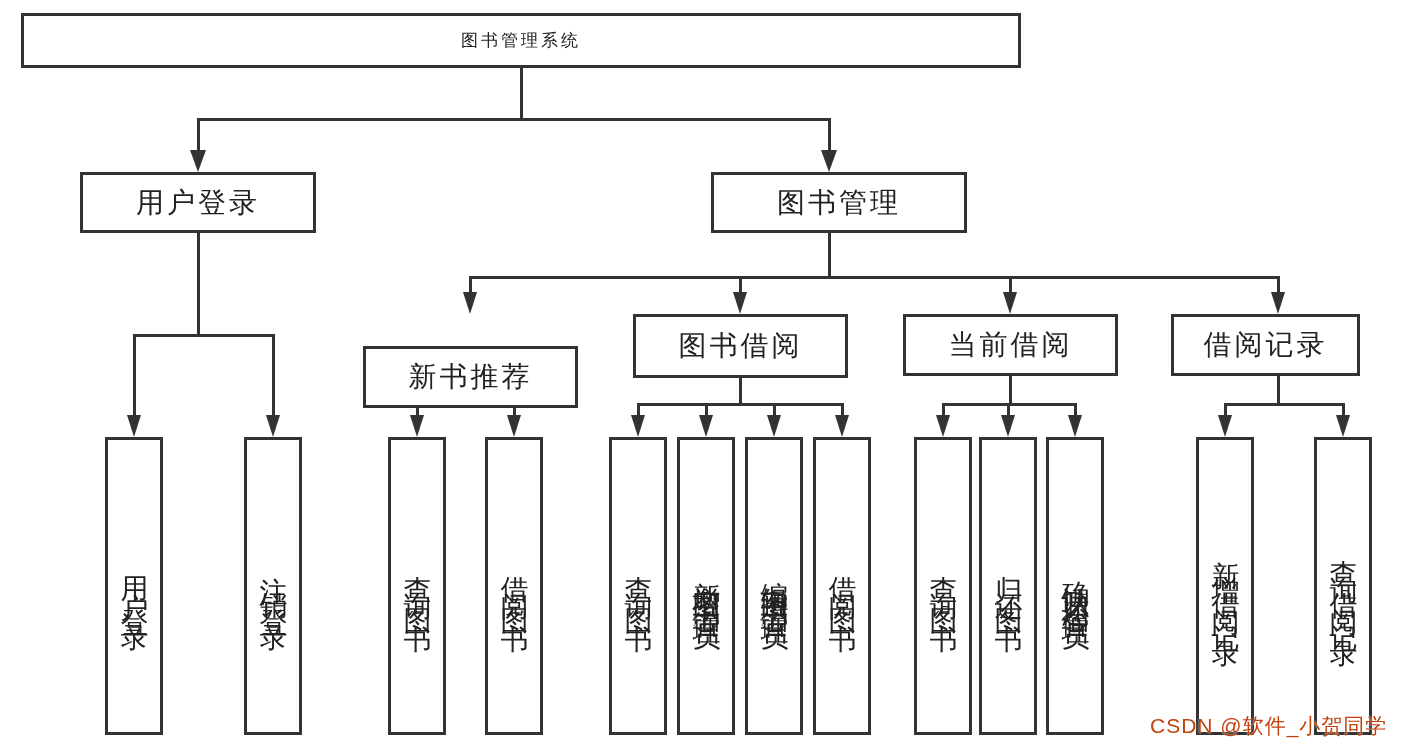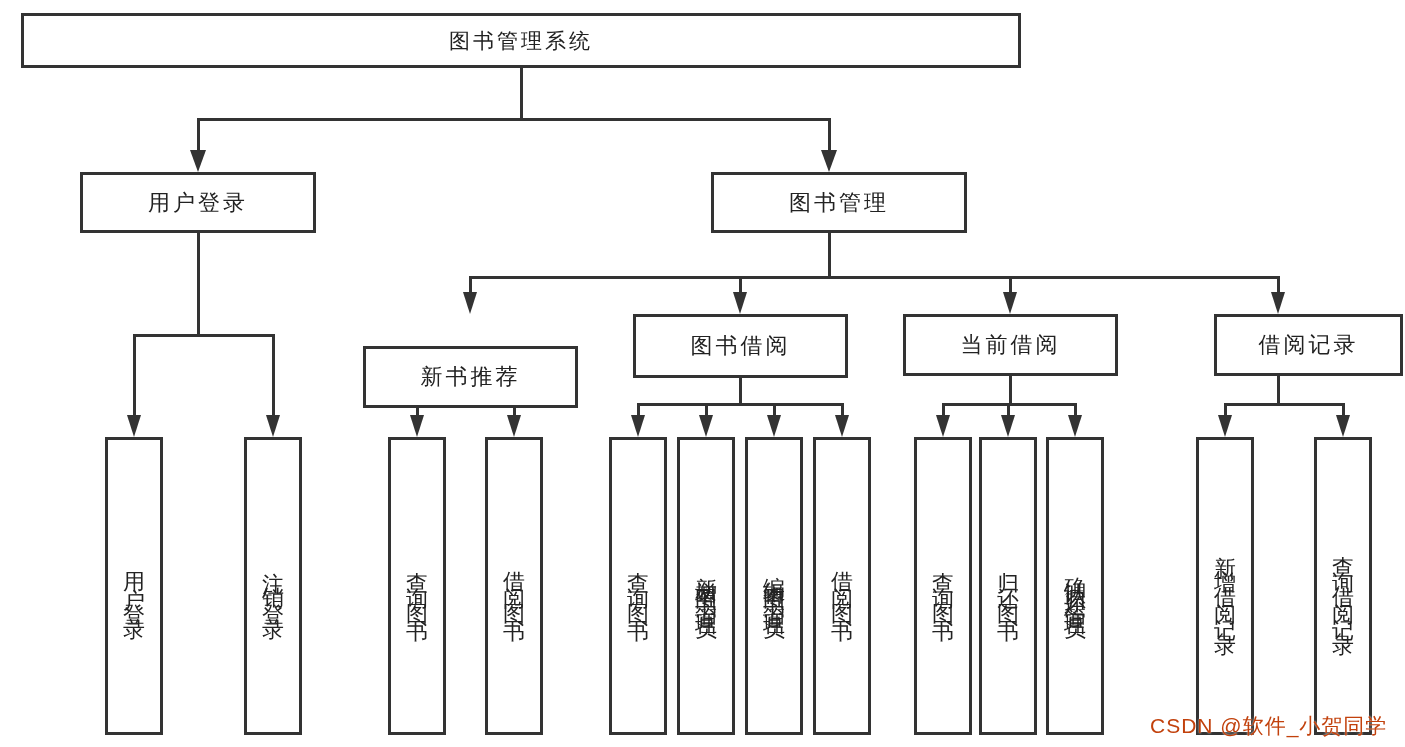--- a/index.html
+++ b/index.html
@@ -18,26 +18,26 @@
     width: 1405px; height: 747px;
   }
   .box {
     position: absolute;
     box-sizing: border-box;
     background: #ffffff;
     border: 3px solid #333333;
     display: flex;
     align-items: center;
     justify-content: center;
-    font-size: 22px;
+    font-size: 28px;
     letter-spacing: 3px;
     white-space: nowrap;
     color: #222222;
   }
-  .root-box { font-size: 21px; }
+  .root-box { font-size: 17px; }
   .vbox {
     writing-mode: vertical-rl;
     text-orientation: mixed;
     letter-spacing: 16px;
     white-space: normal;
     line-height: 1;
   }
   .vbox.v-long { letter-spacing: 6px; }
   .watermark {
     position: absolute;
@@ -111,21 +111,21 @@
   </svg>
 
   <div class="box root-box" style="left:21px; top:13px; width:1000px; height:55px;">图书管理系统</div>
 
   <div class="box" style="left:80px; top:172px; width:236px; height:61px;">用户登录</div>
   <div class="box" style="left:711px; top:172px; width:256px; height:61px;">图书管理</div>
 
   <div class="box" style="left:363px; top:314px; width:215px; height:62px;margin-top:32px;">新书推荐</div>
   <div class="box" style="left:633px; top:314px; width:215px; height:64px;">图书借阅</div>
   <div class="box" style="left:903px; top:314px; width:215px; height:62px;">当前借阅</div>
-  <div class="box" style="left:1171px; top:314px; width:189px; height:62px;margin-left:43px;">借阅记录</div>
+  <div class="box" style="left:1171px; top:314px; width:189px; height:62px;">借阅记录</div>
 
   <div class="box vbox" style="left:105px; top:437px; width:58px; height:298px;">用户登录</div>
   <div class="box vbox" style="left:244px; top:437px; width:58px; height:298px;">注销登录</div>
 
   <div class="box vbox" style="left:388px; top:437px; width:58px; height:298px;">查询图书</div>
   <div class="box vbox" style="left:485px; top:437px; width:58px; height:298px;">借阅图书</div>
 
   <div class="box vbox" style="left:609px; top:437px; width:58px; height:298px;">查询图书</div>
   <div class="box vbox v-long" style="left:677px; top:437px; width:58px; height:298px;">新增图书（管理员）</div>
   <div class="box vbox v-long" style="left:745px; top:437px; width:58px; height:298px;">编辑图书（管理员）</div>

